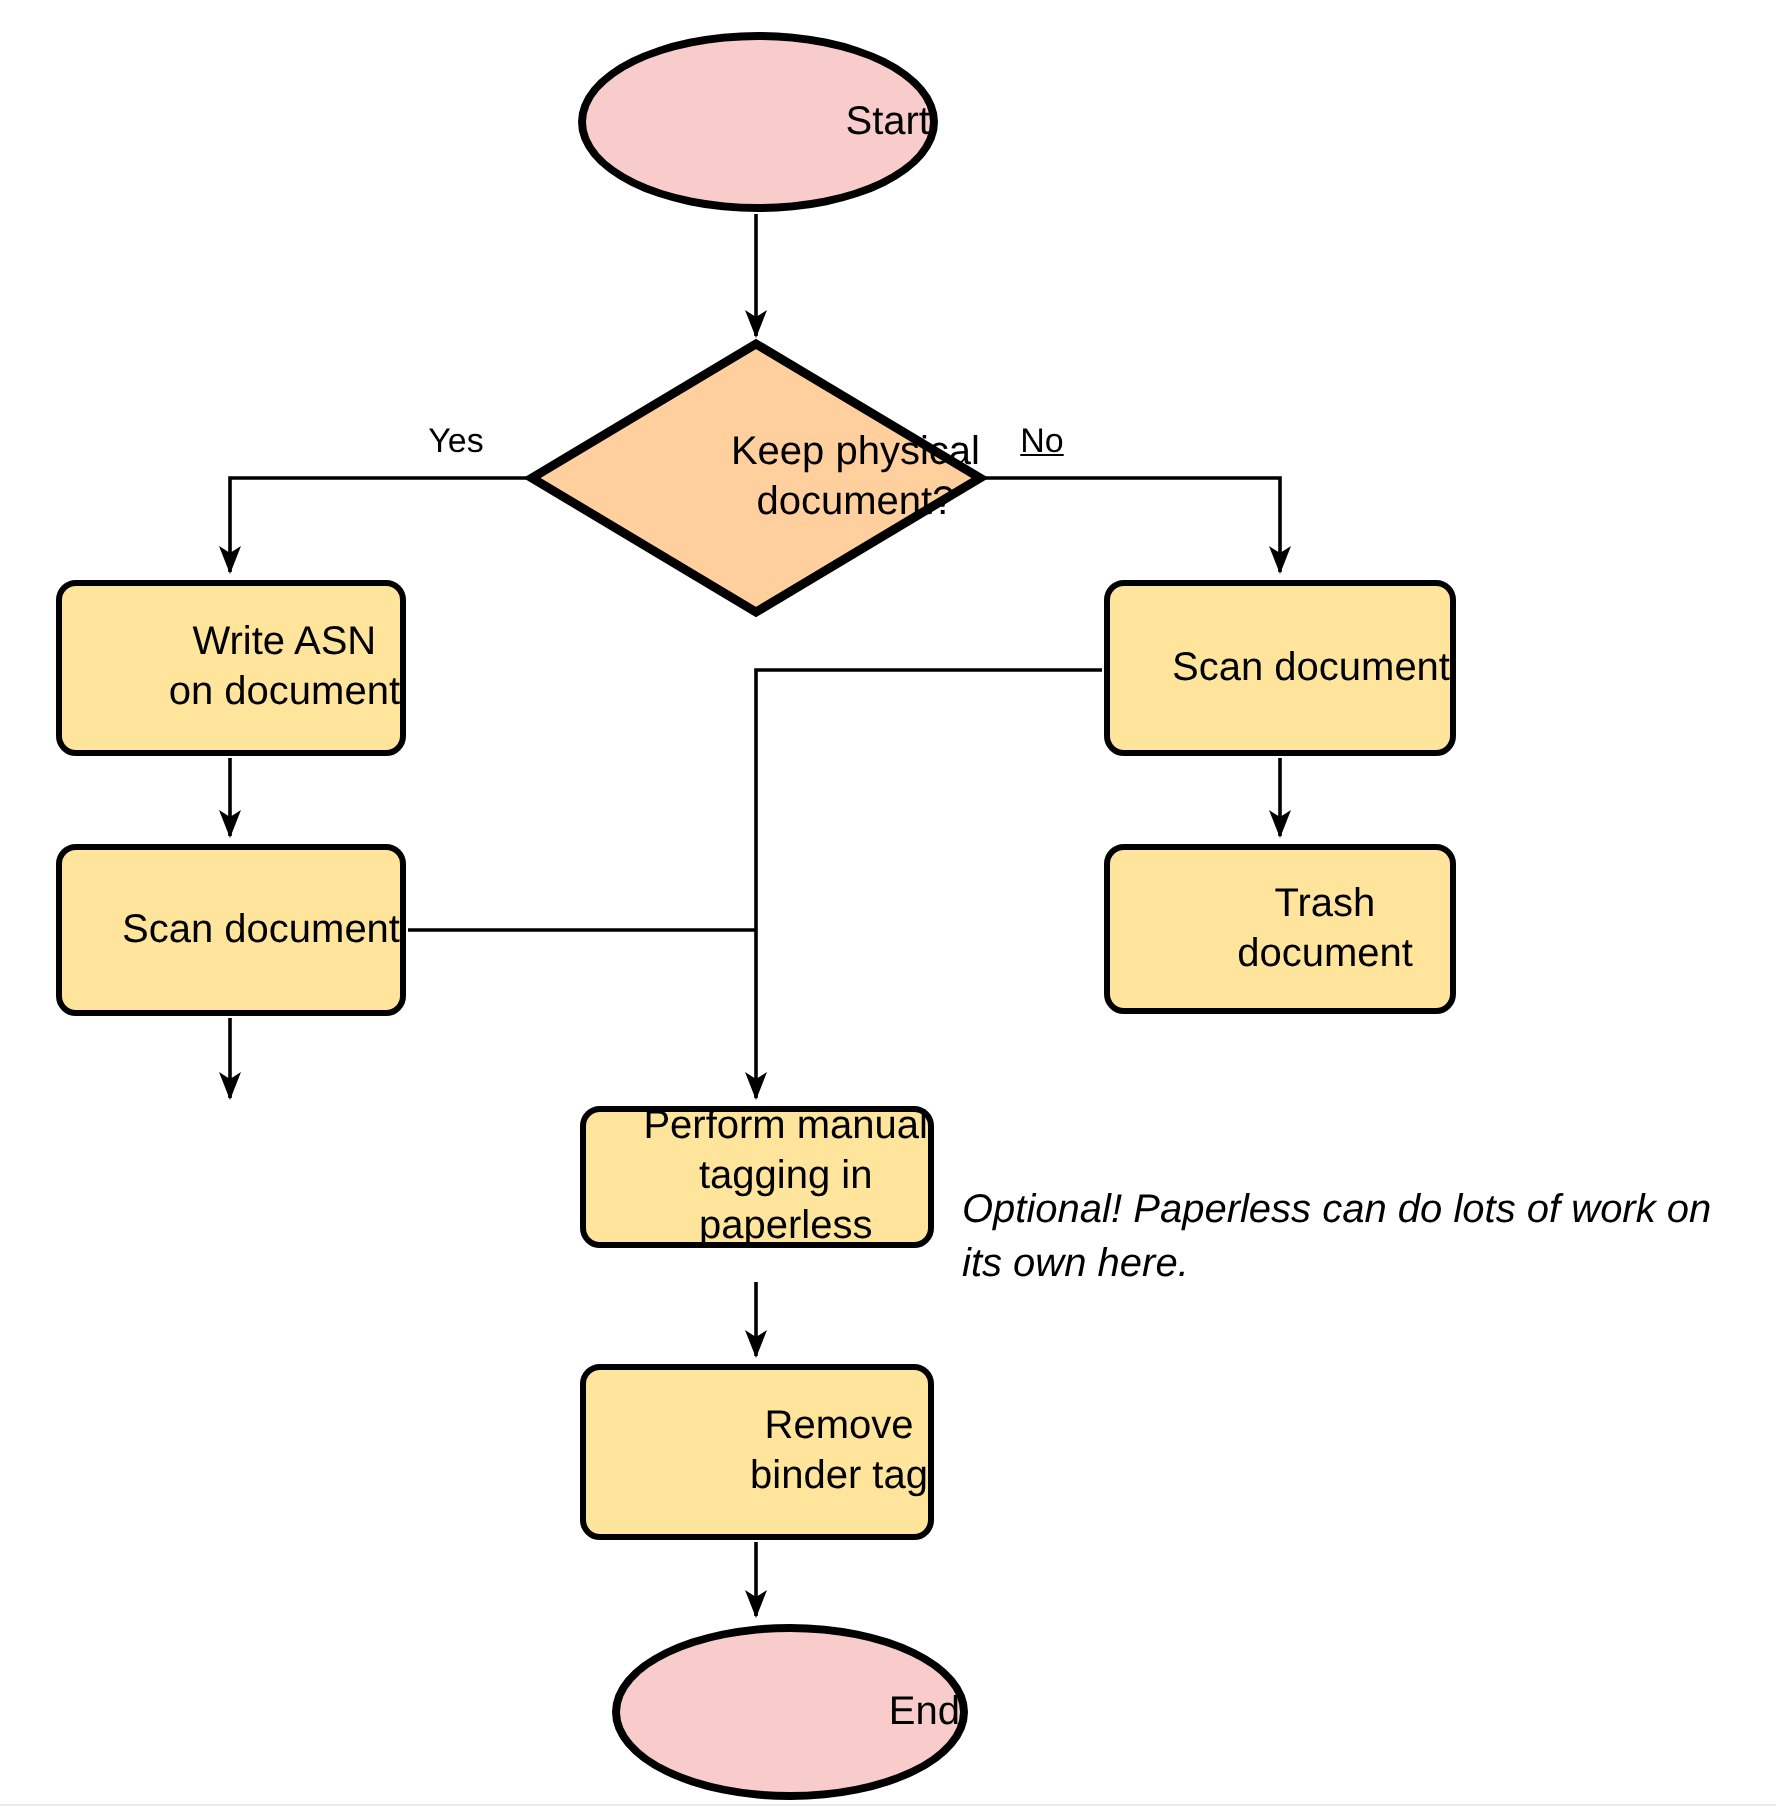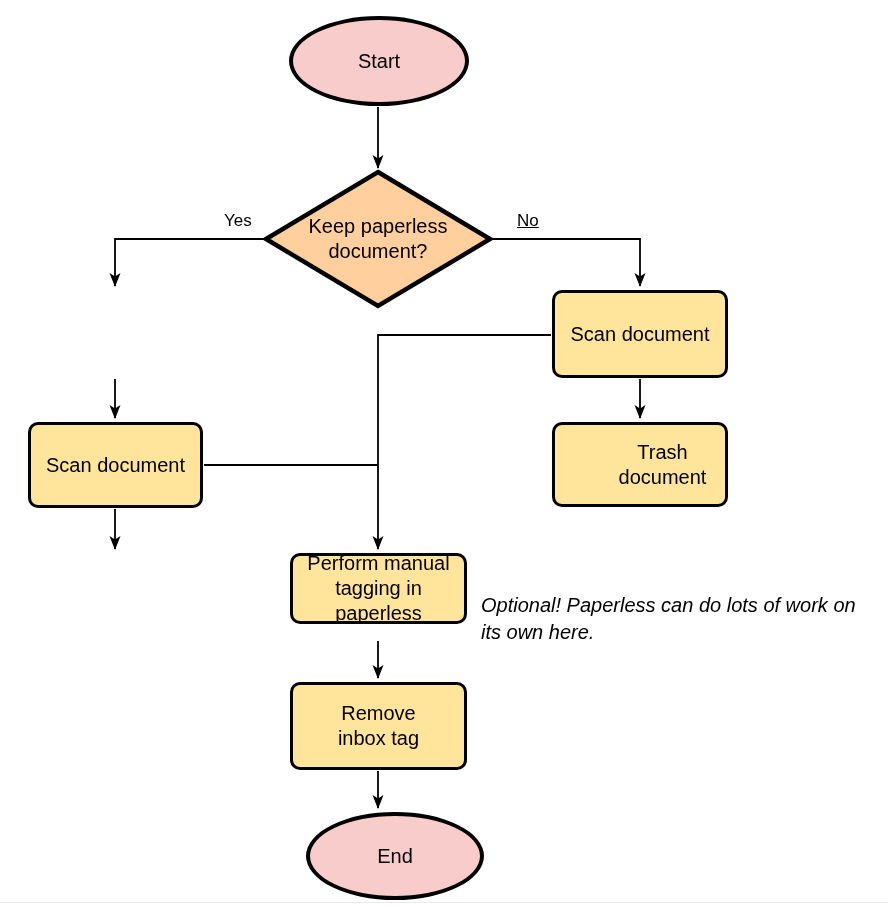--- a/index.html
+++ b/index.html
@@ -4,33 +4,33 @@
 <style>
   html,body { margin:0; padding:0; background:#ffffff; }
   .canvas {
     position:relative; width:888px; height:907px; background:#ffffff;
     font-family:"Liberation Sans","DejaVu Sans",sans-serif; color:#000;
     overflow:hidden;
   }
   svg.edges { position:absolute; left:0; top:0; }
   .node {
     position:absolute; box-sizing:border-box;
-    display:flex; align-items:center; justify-content:center;
+    display:flex; align-items:center; justify-content:flex-end;
     text-align:center; font-size:20px; line-height:25px;
     background:#ffe49c; border:3.5px solid #000; border-radius:10px;
   }
   .node.terminator {
     background:#f9cccc; border-radius:50%; border-width:4.5px;
   }
   .node.decision-label {
     background:transparent; border:none;
   }
   .node-label { white-space:pre-line; }
   .edge-label {
-    position:absolute; font-size:17px; line-height:20px; text-align:left;margin-left:16px;
+    position:absolute; font-size:17px; line-height:20px; text-align:center;
   }
   .note {
     position:absolute; left:481px; top:592px; width:414px;
     font-size:20px; line-height:27px; font-style:italic;
     white-space:pre-line;
   }
   .bottom-line {
     position:absolute; left:0; top:902px; width:888px; height:1px;
     background:#e8ebee;
   }
@@ -59,27 +59,31 @@
     <path d="M 378 771 L 378 808" stroke="#000" stroke-width="1.8" fill="none" marker-end="url(#arrow)"></path>
 
     <polygon points="378,172 490,239 378,306 266,239" fill="#ffcf9e" stroke="#000" stroke-width="4.5"></polygon>
   </svg>
 
   <div class="node terminator" style="left:289px; top:16px; width:180px; height:90px;">
     <span class="node-label">Start</span>
   </div>
 
   <div class="node decision-label" style="left:266px; top:172px; width:224px; height:134px;">
-    <span class="node-label">Keep paperless
+    <span class="node-label">Keep physical
 document?</span>
   </div>
 
   <span class="edge-label" style="left:208px; top:211px; width:40px;">Yes</span>
   <span class="edge-label" style="left:501px; top:211px; width:40px;text-decoration:underline;">No</span>
 
+  <div class="node" style="left:28px; top:290px; width:175px; height:88px;">
+    <span class="node-label">Write ASN
+on document</span>
+  </div>
 
   <div class="node" style="left:28px; top:422px; width:175px; height:86px;">
     <span class="node-label">Scan document</span>
   </div>
 
 
   <div class="node" style="left:552px; top:290px; width:176px; height:88px;">
     <span class="node-label">Scan document</span>
   </div>
 
@@ -91,21 +95,21 @@
     <span class="node-label">Perform manual
 tagging in
 paperless</span>
   </div>
 
   <div class="note">Optional! Paperless can do lots of work on
 its own here.</div>
 
   <div class="node" style="left:290px; top:682px; width:177px; height:88px;">
     <span class="node-label">Remove
-inbox tag</span>
+binder tag</span>
   </div>
 
   <div class="node terminator" style="left:306px; top:812px; width:178px; height:88px;">
     <span class="node-label">End</span>
   </div>
 
   <div class="bottom-line"></div>
 
 </div>
 

